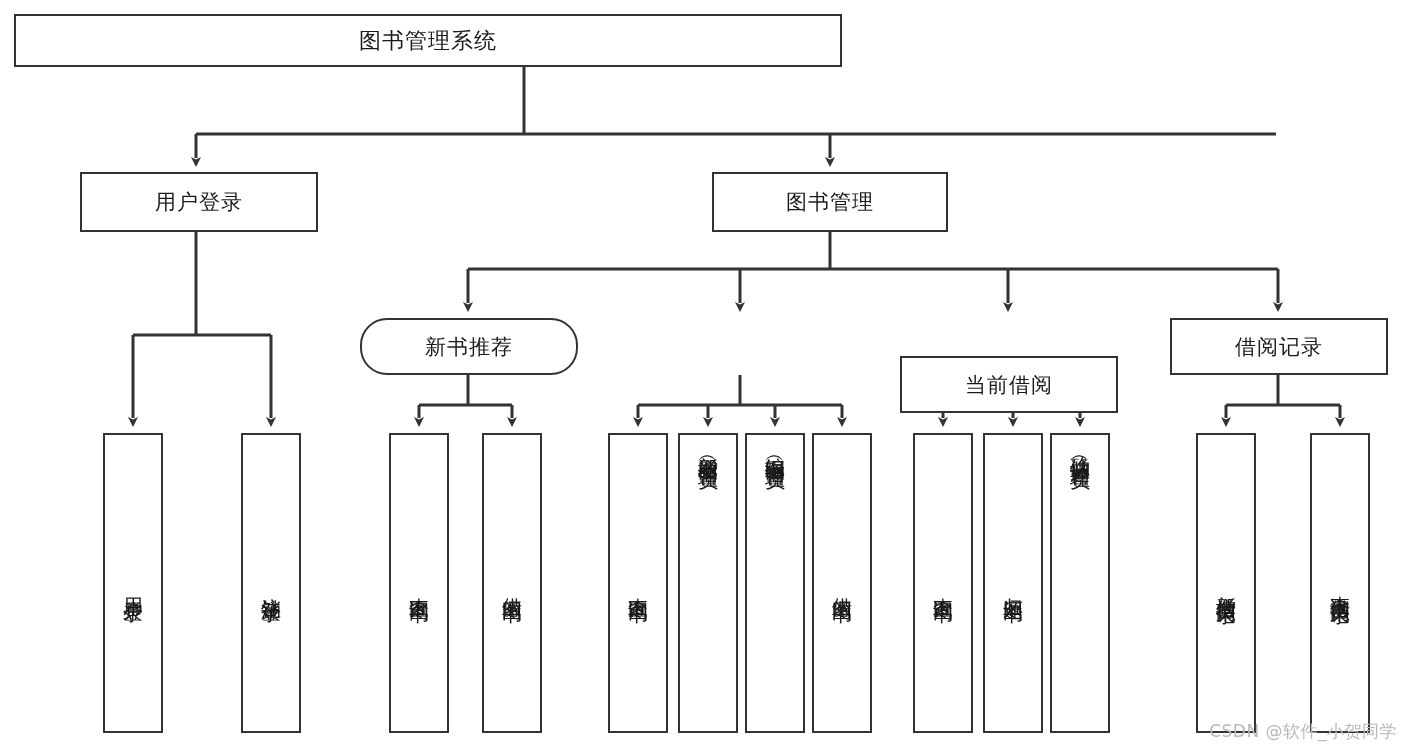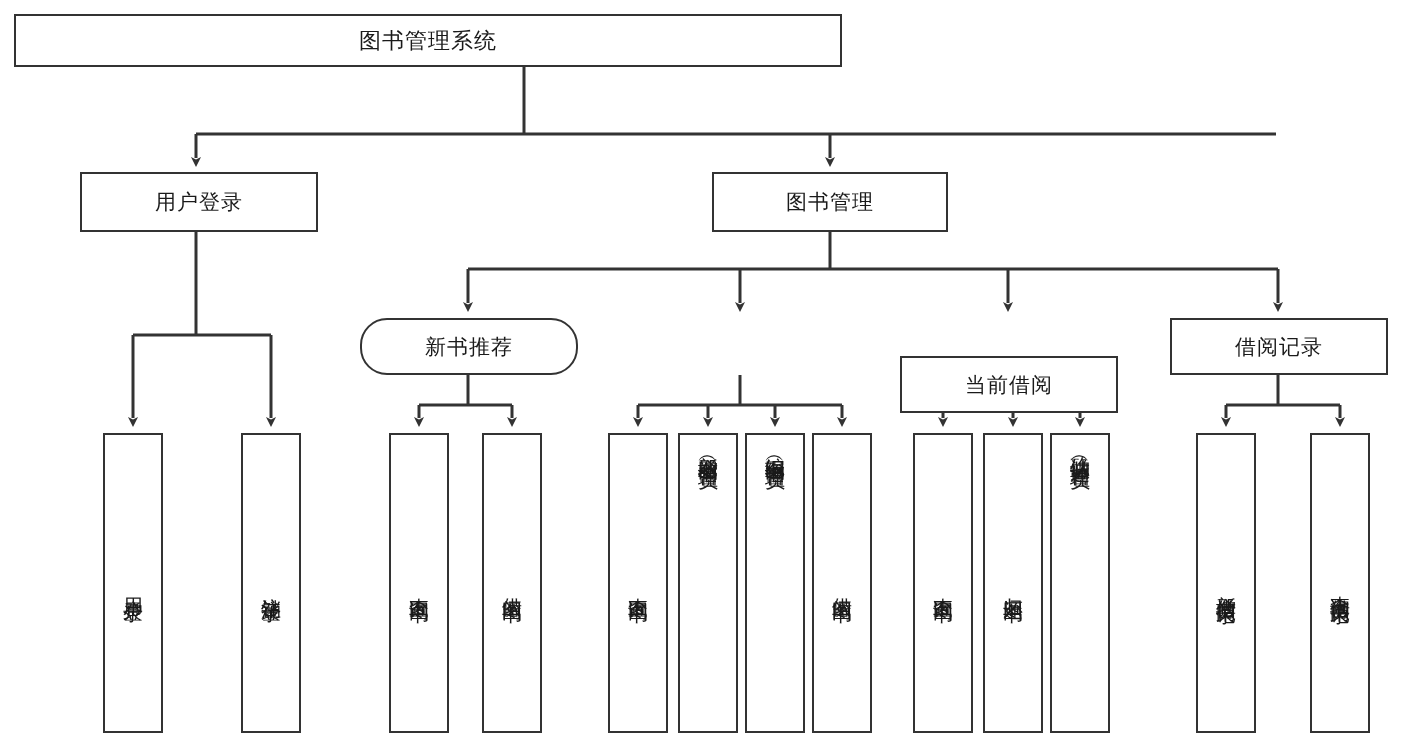--- a/index.html
+++ b/index.html
@@ -182,14 +182,15 @@
     <span class="leaf-text">确认归还（管理员）</span>
   </div>
 
   <div class="leaf leaf-mid" style="left:1196px; top:433px; width:60px; height:300px;">
     <span class="leaf-text">新增借阅记录</span>
   </div>
   <div class="leaf leaf-mid" style="left:1310px; top:433px; width:60px; height:300px;">
     <span class="leaf-text">查询借阅记录</span>
   </div>
 
+  <div class="watermark">CSDN @软件_小贺同学</div>
 
 </div>
 
 </body></html>

